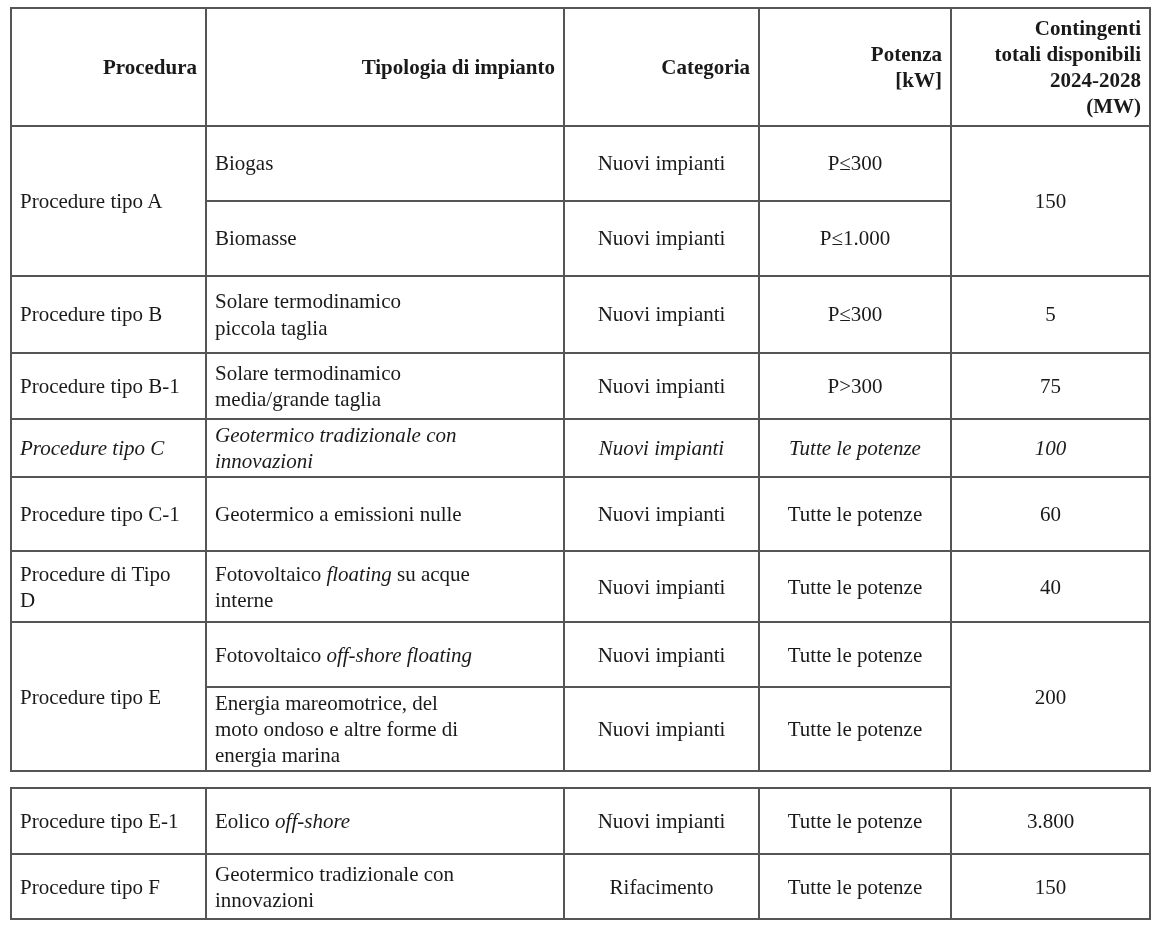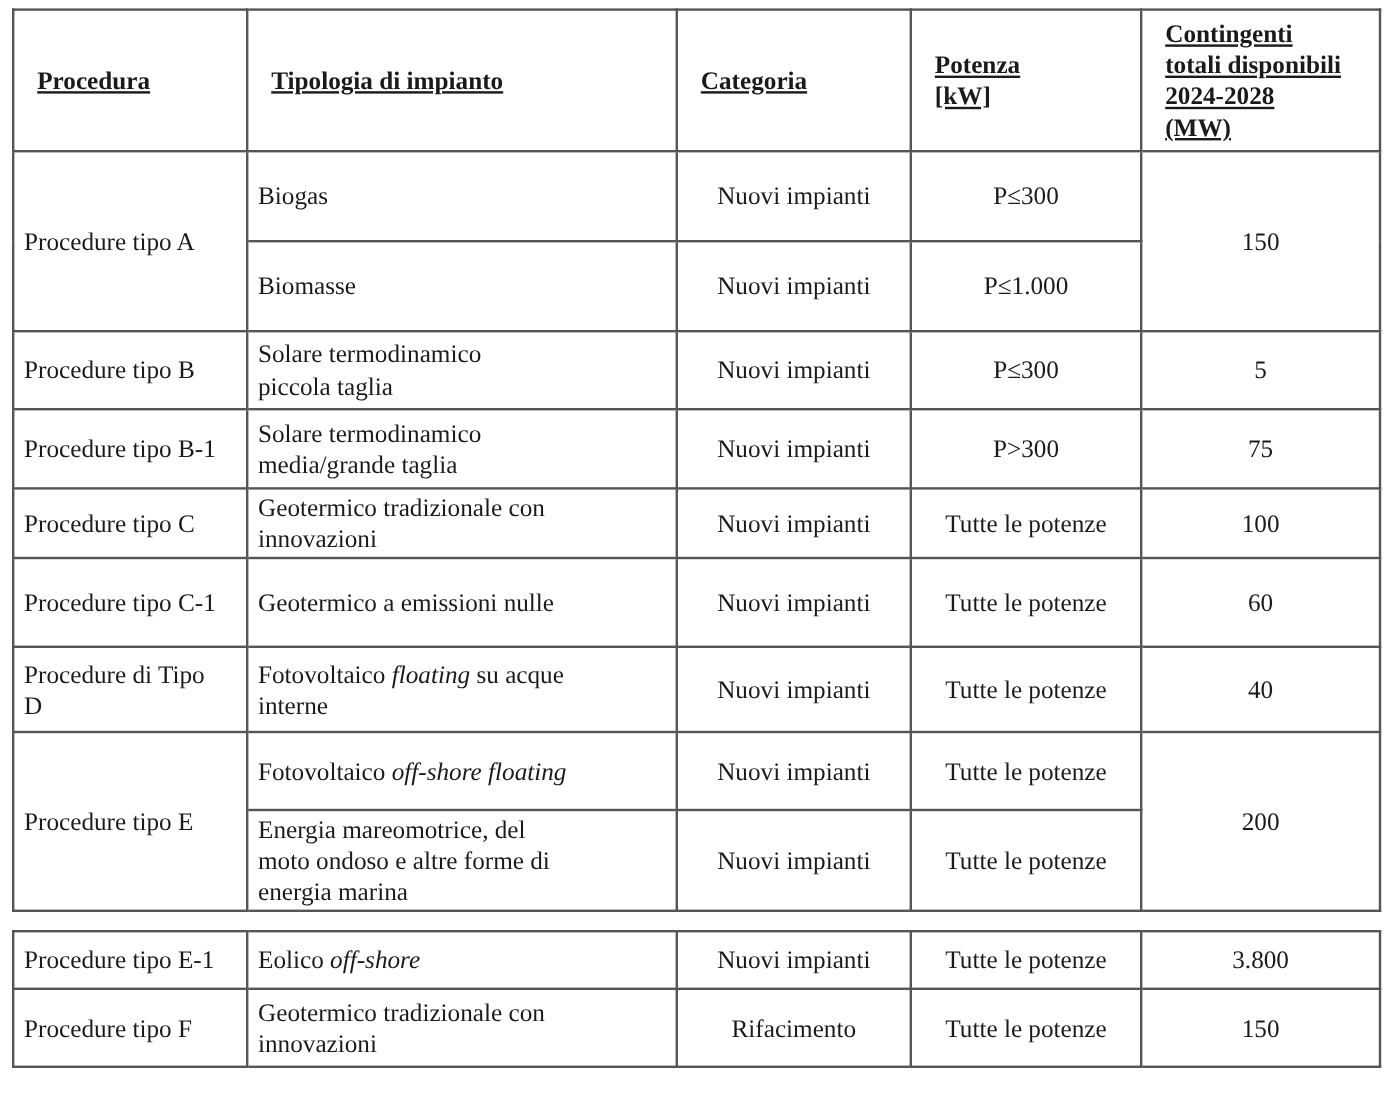--- a/index.html
+++ b/index.html
@@ -31,45 +31,44 @@
     border: 2px solid #555555;
     font-size: 21px;
     line-height: 1.24;
     vertical-align: middle;
     white-space: pre-line;
     overflow: hidden;
     background: #ffffff;
   }
   table.grid th {
     font-weight: bold;
-    text-align: left;
-    padding: 2px 19px;
-    text-decoration: underline;
+    text-align: right;
+    padding: 2px 8px;
   }
   table.grid td { padding: 2px 8px; }
   td.col-procedura, td.col-tipologia { text-align: left; }
   td.col-categoria, td.col-potenza, td.col-contingenti { text-align: center; margin-left: 11px; }
   col.col-procedura   { width: 195px; }
   col.col-tipologia   { width: 358px; }
   col.col-categoria   { width: 195px; }
   col.col-potenza     { width: 192px; }
   col.col-contingenti { width: 199px; }
   .it { font-style: italic; }
   
   #table-0 thead tr { height: 118px; }
   #table-0 tbody tr:nth-child(1) { height: 75px; }
   #table-0 tbody tr:nth-child(2) { height: 75px; }
-  #table-0 tbody tr:nth-child(3) { height: 65px; }
+  #table-0 tbody tr:nth-child(3) { height: 77px; }
   #table-0 tbody tr:nth-child(4) { height: 66px; }
-  #table-0 tbody tr:nth-child(5) { height: 57px; }
+  #table-0 tbody tr:nth-child(5) { height: 57px; font-style: italic; }
   #table-0 tbody tr:nth-child(6) { height: 74px; }
   #table-0 tbody tr:nth-child(7) { height: 71px; }
   #table-0 tbody tr:nth-child(8) { height: 65px; }
   #table-0 tbody tr:nth-child(9) { height: 84px; }
-  #table-1 tbody tr:nth-child(1) { height: 48px; }
+  #table-1 tbody tr:nth-child(1) { height: 66px; }
   #table-1 tbody tr:nth-child(2) { height: 65px; }
 </style>
 </head>
 <body>
 
 <div class="page">
 
   <table class="grid" id="table-0">
     <colgroup>
       <col class="col-procedura">

